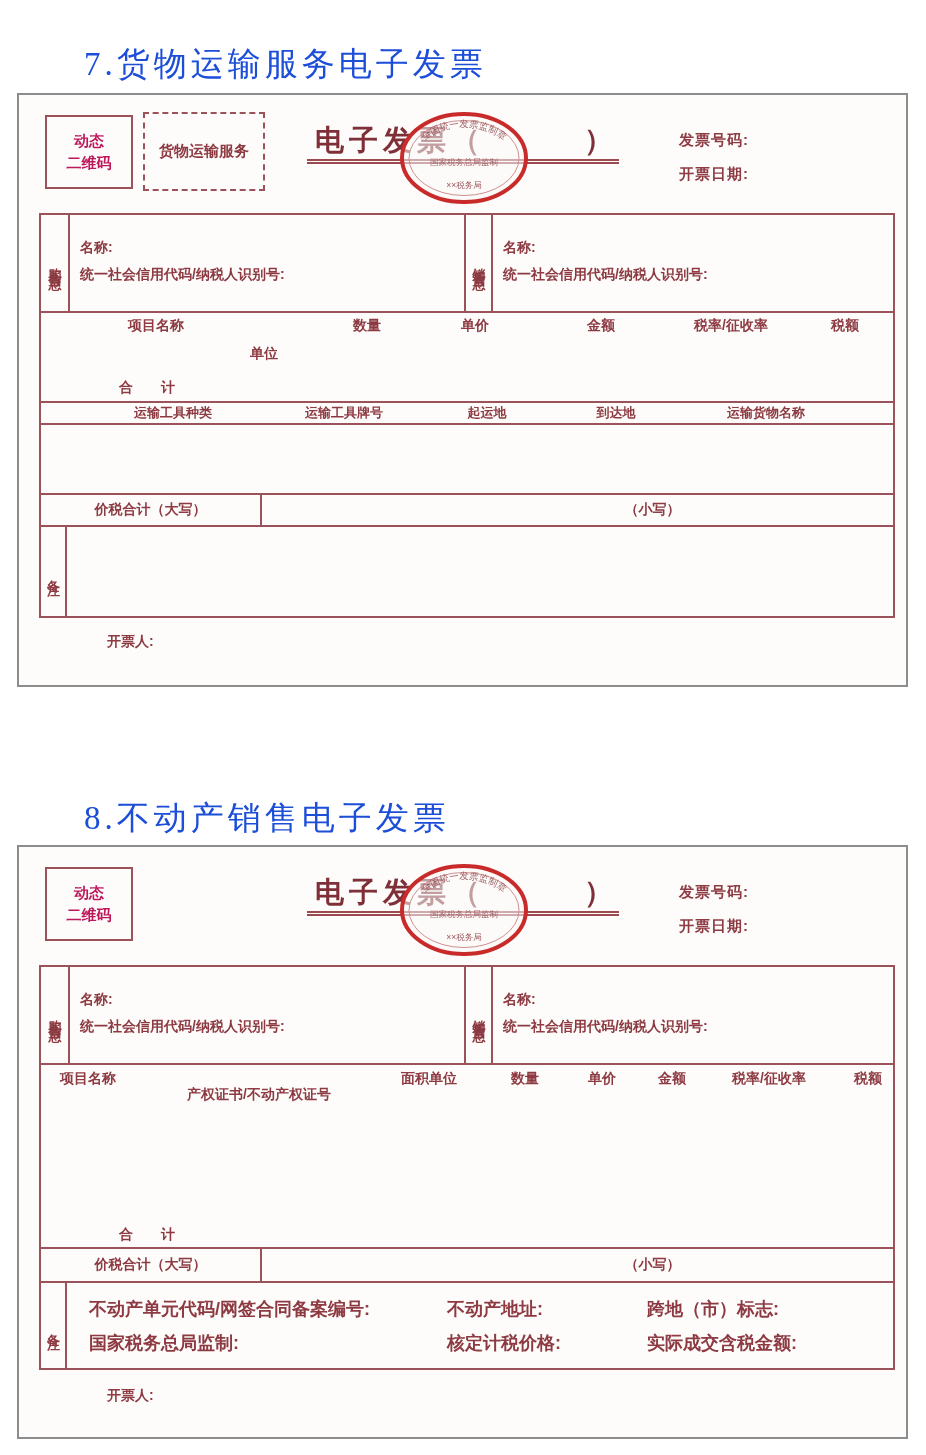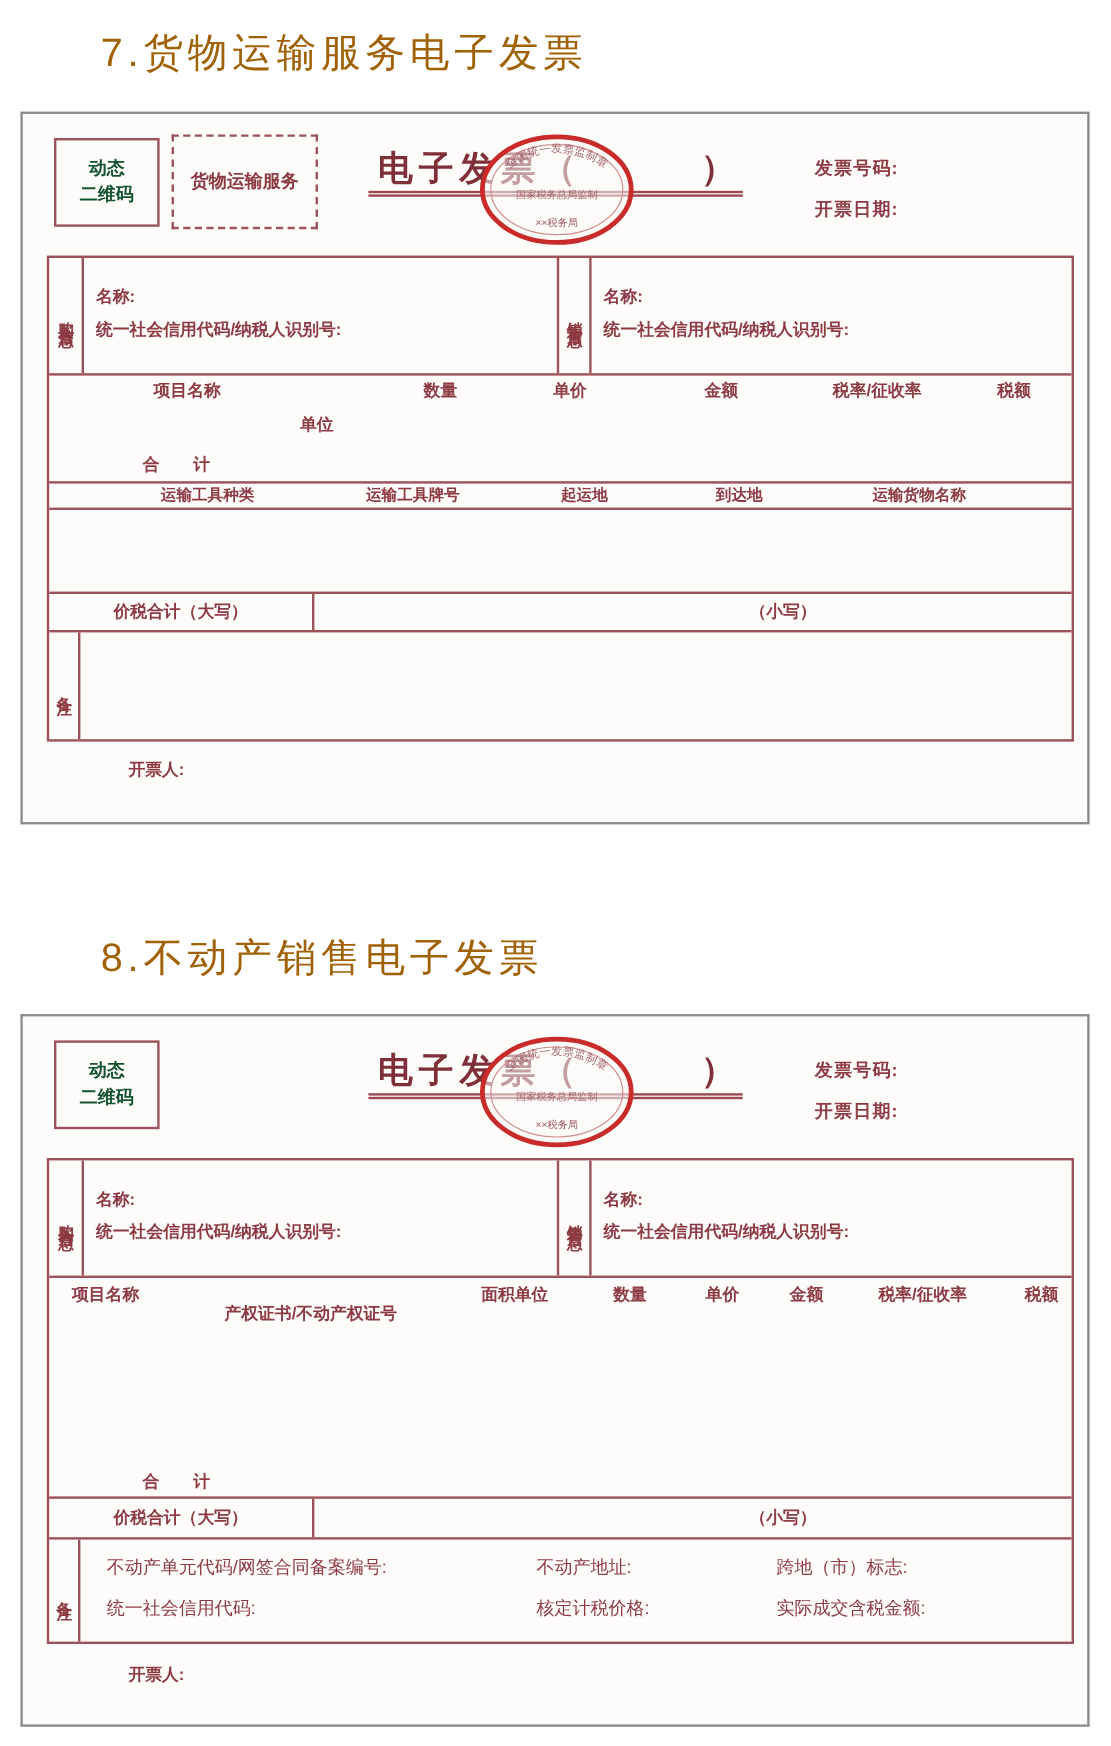--- a/index.html
+++ b/index.html
@@ -2,32 +2,32 @@
 <html><head>
 <meta charset="utf-8">
 <style>
   html,body{margin:0;padding:0;}
   body{
     width:926px;height:1455px;position:relative;background:#ffffff;
     font-family:"Liberation Sans",sans-serif;overflow:hidden;
   }
   .sec-title{
     position:absolute;left:84px;
-    font-family:Liberation Sans, sans-serif;
-    font-size:33px;color:#a16207;letter-spacing:4px;white-space:nowrap;
+    font-family:Liberation Serif, serif;
+    font-size:33px;color:#1d4ed8;letter-spacing:4px;white-space:nowrap;margin-top:20px;
   }
   .invoice{
     position:absolute;left:17px;width:891px;height:594px;
     border:2px solid #8d8d8d;background:#fdfcfa;box-sizing:border-box;
   }
   .invoice *{box-sizing:border-box;}
   .qr-box{
     position:absolute;left:26px;top:20px;width:88px;height:74px;
     border:2px solid #9c525a;display:flex;align-items:center;justify-content:center;
-    text-align:center;color:#14532d;font-weight:bold;font-size:15px;line-height:1.5;
+    text-align:center;color:#be185d;font-weight:bold;font-size:15px;line-height:1.5;
   }
   .service-box{
     position:absolute;left:124px;top:17px;width:122px;height:79px;
     border:2px dashed #9c525a;display:flex;align-items:center;justify-content:center;
     color:#8d3a42;font-weight:bold;font-size:15px;white-space:nowrap;
   }
   .einvoice-title{
     position:absolute;left:296px;top:26px;font-size:29px;font-weight:bold;
     color:#7e2f37;letter-spacing:5px;white-space:nowrap;font-family:"Liberation Serif",serif;
   }
@@ -76,21 +76,21 @@
   .row-sum{display:flex;border-bottom:2px solid #9c525a;font-size:14px;font-weight:bold;}
   .row-sum .cell-upper{
     width:221px;border-right:2px solid #9c525a;
     display:flex;align-items:center;justify-content:center;
   }
   .row-sum .cell-lower{flex:1;display:flex;align-items:center;justify-content:center;padding-left:150px;}
   .row-sum1{height:32px;}
   .row-sum2{height:34px;}
   .row-remarks{flex:1;display:flex;}
   .remarks-body{flex:1;position:relative;}
-  .remarks-body span{position:absolute;font-size:15px;font-weight:normal;white-space:nowrap;}
+  .remarks-body span{position:absolute;font-size:18px;font-weight:bold;white-space:nowrap;}
   .issuer{position:absolute;left:88px;top:538px;font-size:14px;font-weight:bold;color:#8d3a42;}
 </style>
 </head>
 <body>
 
 <div class="sec-title" style="top:22px;">7.货物运输服务电子发票</div>
 
 <div class="invoice" style="top:93px;">
 
   <div class="qr-box">
@@ -245,21 +245,21 @@
       <div class="cell-upper">价税合计（大写）</div>
       <div class="cell-lower">（小写）</div>
     </div>
 
     <div class="row-remarks" style="height:85px;flex:0 0 auto;">
       <div class="vlabel remarks">备注</div>
       <div class="remarks-body">
         <span style="left:22px;top:14px;">不动产单元代码/网签合同备案编号:</span>
         <span style="left:380px;top:14px;">不动产地址:</span>
         <span style="left:580px;top:14px;">跨地（市）标志:</span>
-        <span style="left:22px;top:48px;">统一社会信用代码:</span>
+        <span style="left:22px;top:48px;">国家税务总局监制:</span>
         <span style="left:380px;top:48px;">核定计税价格:</span>
         <span style="left:580px;top:48px;">实际成交含税金额:</span>
       </div>
     </div>
   </div>
 
   <div class="issuer" style="top:540px;">开票人:</div>
 </div>
 
 </body></html>

